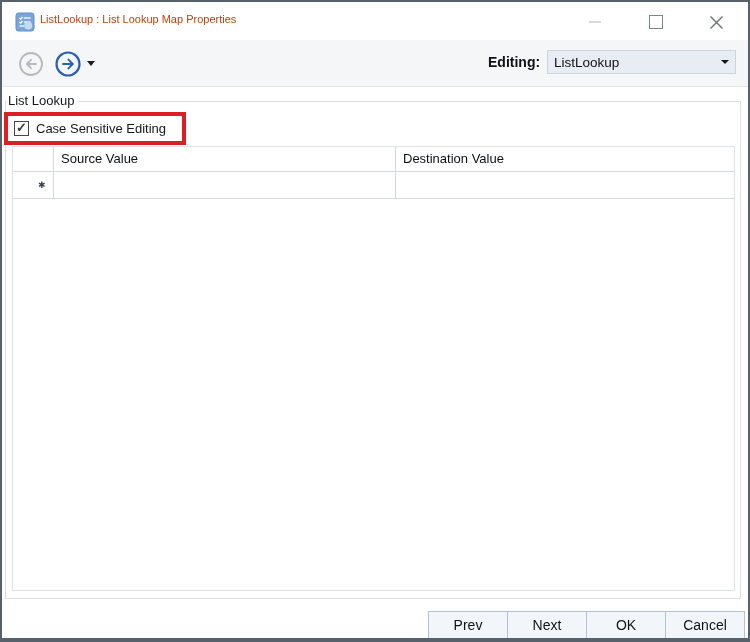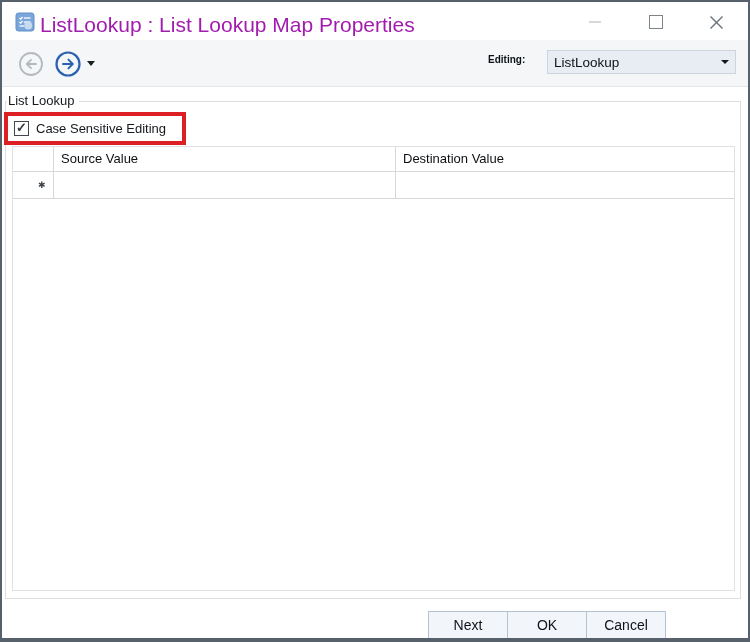--- a/index.html
+++ b/index.html
@@ -21,21 +21,21 @@
   }
 
   
   .titlebar {
     position: absolute; left: 2px; top: 2px; width: 746px; height: 38px;
     background: #ffffff;
   }
   .app-icon { position: absolute; left: 13px; top: 10px; width: 20px; height: 20px; }
   .title-text {
     position: absolute; left: 38px; top: 11px;
-    font-size: 21px; color: #a21caf; white-space: nowrap; text-align: right;
+    font-size: 11px; color: #c2410c; white-space: nowrap; text-align: right;
   }
   .winctl { position: absolute; top: 6px; width: 40px; height: 28px;
     display: flex; align-items: center; justify-content: center; }
   .winctl.min { left: 573px; }
   .winctl.max { left: 634px; }
   .winctl.cls { left: 694px; }
   .min-glyph { width: 12px; height: 2px; background: #d6d9dc; }
   .max-glyph { width: 14px; height: 14px; border: 1.5px solid #7c848c; background: transparent; }
 
   
@@ -47,21 +47,21 @@
   .nav-back { position: absolute; left: 16px; top: 11px; width: 26px; height: 26px; }
   .nav-fwd  { position: absolute; left: 52px; top: 10px; width: 28px; height: 28px; }
   .fwd-caret {
     position: absolute; left: 85px; top: 21px;
     width: 0; height: 0;
     border-left: 4px solid transparent; border-right: 4px solid transparent;
     border-top: 5px solid #1b1e22;
   }
   .editing-label {
     position: absolute; left: 486px; top: 14px;
-    font-size: 10px; font-weight: bold; color: #0e1116; white-space: nowrap;
+    font-size: 14px; font-weight: bold; color: #0e1116; white-space: nowrap;
   }
   .combobox {
     position: absolute; left: 545px; top: 10px; width: 189px; height: 24px;
     background: #e8edf3; border: 1px solid #ccd4de;
     display: flex; align-items: center; gap: 45px;
   }
   .combobox-value {
     flex: 1; padding-left: 6px; font-size: 13.5px; color: #0e1116; white-space: nowrap; overflow: hidden;
   }
   .combobox-arrow {
@@ -209,19 +209,20 @@
     <div class="grid-data-row">
       <div class="gcell rowhead">
         <span class="new-row-indicator">✱</span>
       </div>
       <div class="gcell col-source"></div>
       <div class="gcell col-dest"></div>
     </div>
   </div>
 
   <div class="footer">
+    <div class="btn">Prev</div>
     <div class="btn">Next</div>
     <div class="btn">OK</div>
     <div class="btn">Cancel</div>
   </div>
 
   <div class="window-frame"></div>
 </div>
 
 </body></html>

